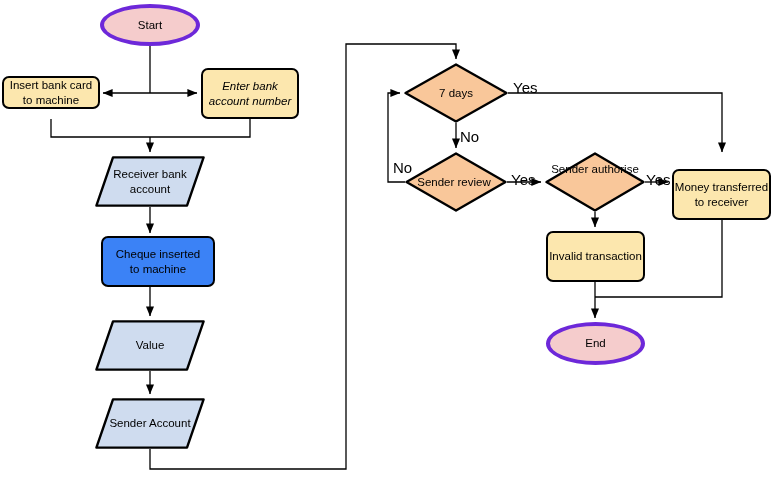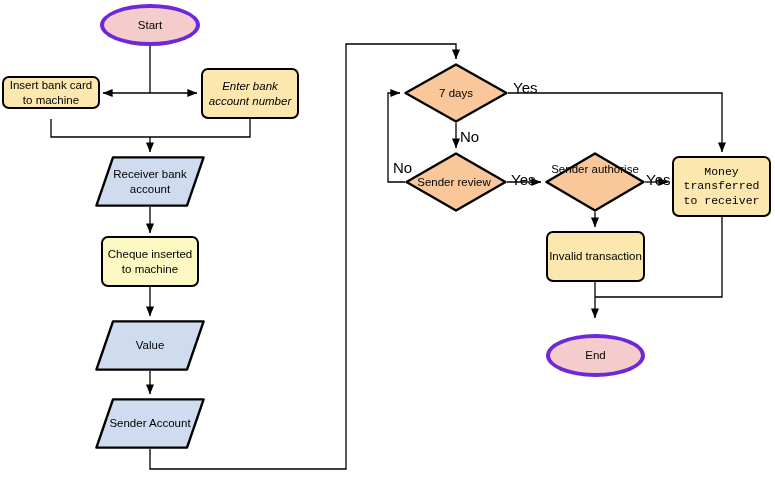--- a/index.html
+++ b/index.html
@@ -131,21 +131,21 @@
 account number</div>
 
   <div class="shape-wrap" style="left:95px; top:156px; width:110px; height:51px;">
     <svg width="110" height="51" viewBox="0 0 110 51">
       <polygon points="18,1.4 108.6,1.4 92,49.6 1.4,49.6" fill="#cfdcef" stroke="#000000" stroke-width="2.4" stroke-linejoin="round"></polygon>
     </svg>
   </div>
   <div class="node overlay" style="left:95px; top:156px; width:110px; height:51px;">Receiver bank
 account</div>
 
-  <div class="node process" style="left:101px; top:236px; width:98px; height:51px; background:#fef9c3;">Cheque inserted
+  <div class="node process" style="left:101px; top:236px; width:114px; height:51px; background:#3b82f6;">Cheque inserted
 to machine</div>
 
   <div class="shape-wrap" style="left:95px; top:320px; width:110px; height:51px;">
     <svg width="110" height="51" viewBox="0 0 110 51">
       <polygon points="18,1.4 108.6,1.4 92,49.6 1.4,49.6" fill="#cfdcef" stroke="#000000" stroke-width="2.4" stroke-linejoin="round"></polygon>
     </svg>
   </div>
   <div class="node overlay" style="left:95px; top:320px; width:110px; height:51px;">Value</div>
 
   <div class="shape-wrap" style="left:95px; top:398px; width:110px; height:51px;">
@@ -169,26 +169,26 @@
   </div>
   <div class="node overlay" style="left:395px; top:152px; width:118px; height:60px;">Sender review</div>
 
   <div class="shape-wrap" style="left:545px; top:152px; width:100px; height:60px;">
     <svg width="100" height="60" viewBox="0 0 100 60">
       <polygon points="50,1.5 98.5,30 50,58.5 1.5,30" fill="#f9c79a" stroke="#000000" stroke-width="2.4" stroke-linejoin="round"></polygon>
     </svg>
   </div>
   <div class="node overlay" style="left:534px; top:139px; width:122px; height:60px;">Sender authorise</div>
 
-  <div class="node process" style="left:672px; top:156px; width:99px; height:61px; background:#fce7ae;font-family:Liberation Mono, monospace;">Money transferred
+  <div class="node process" style="left:672px; top:169px; width:99px; height:51px; background:#fce7ae;">Money transferred
 to receiver</div>
 
   <div class="node process" style="left:546px; top:231px; width:99px; height:51px; background:#fce7ae;">Invalid transaction</div>
 
-  <div class="node terminator" style="left:546px; top:334px; width:99px; height:43px; background:#f5cccc;">End</div>
+  <div class="node terminator" style="left:546px; top:322px; width:99px; height:43px; background:#f5cccc;">End</div>
 
   <div class="edge-label" style="left:513px; top:80px;">Yes</div>
 
   <div class="edge-label" style="left:460px; top:129px;">No</div>
 
   <div class="edge-label" style="left:393px; top:160px;">No</div>
 
   <div class="edge-label" style="left:511px; top:172px;">Yes</div>
 
   <div class="edge-label" style="left:646px; top:172px;">Yes</div>

